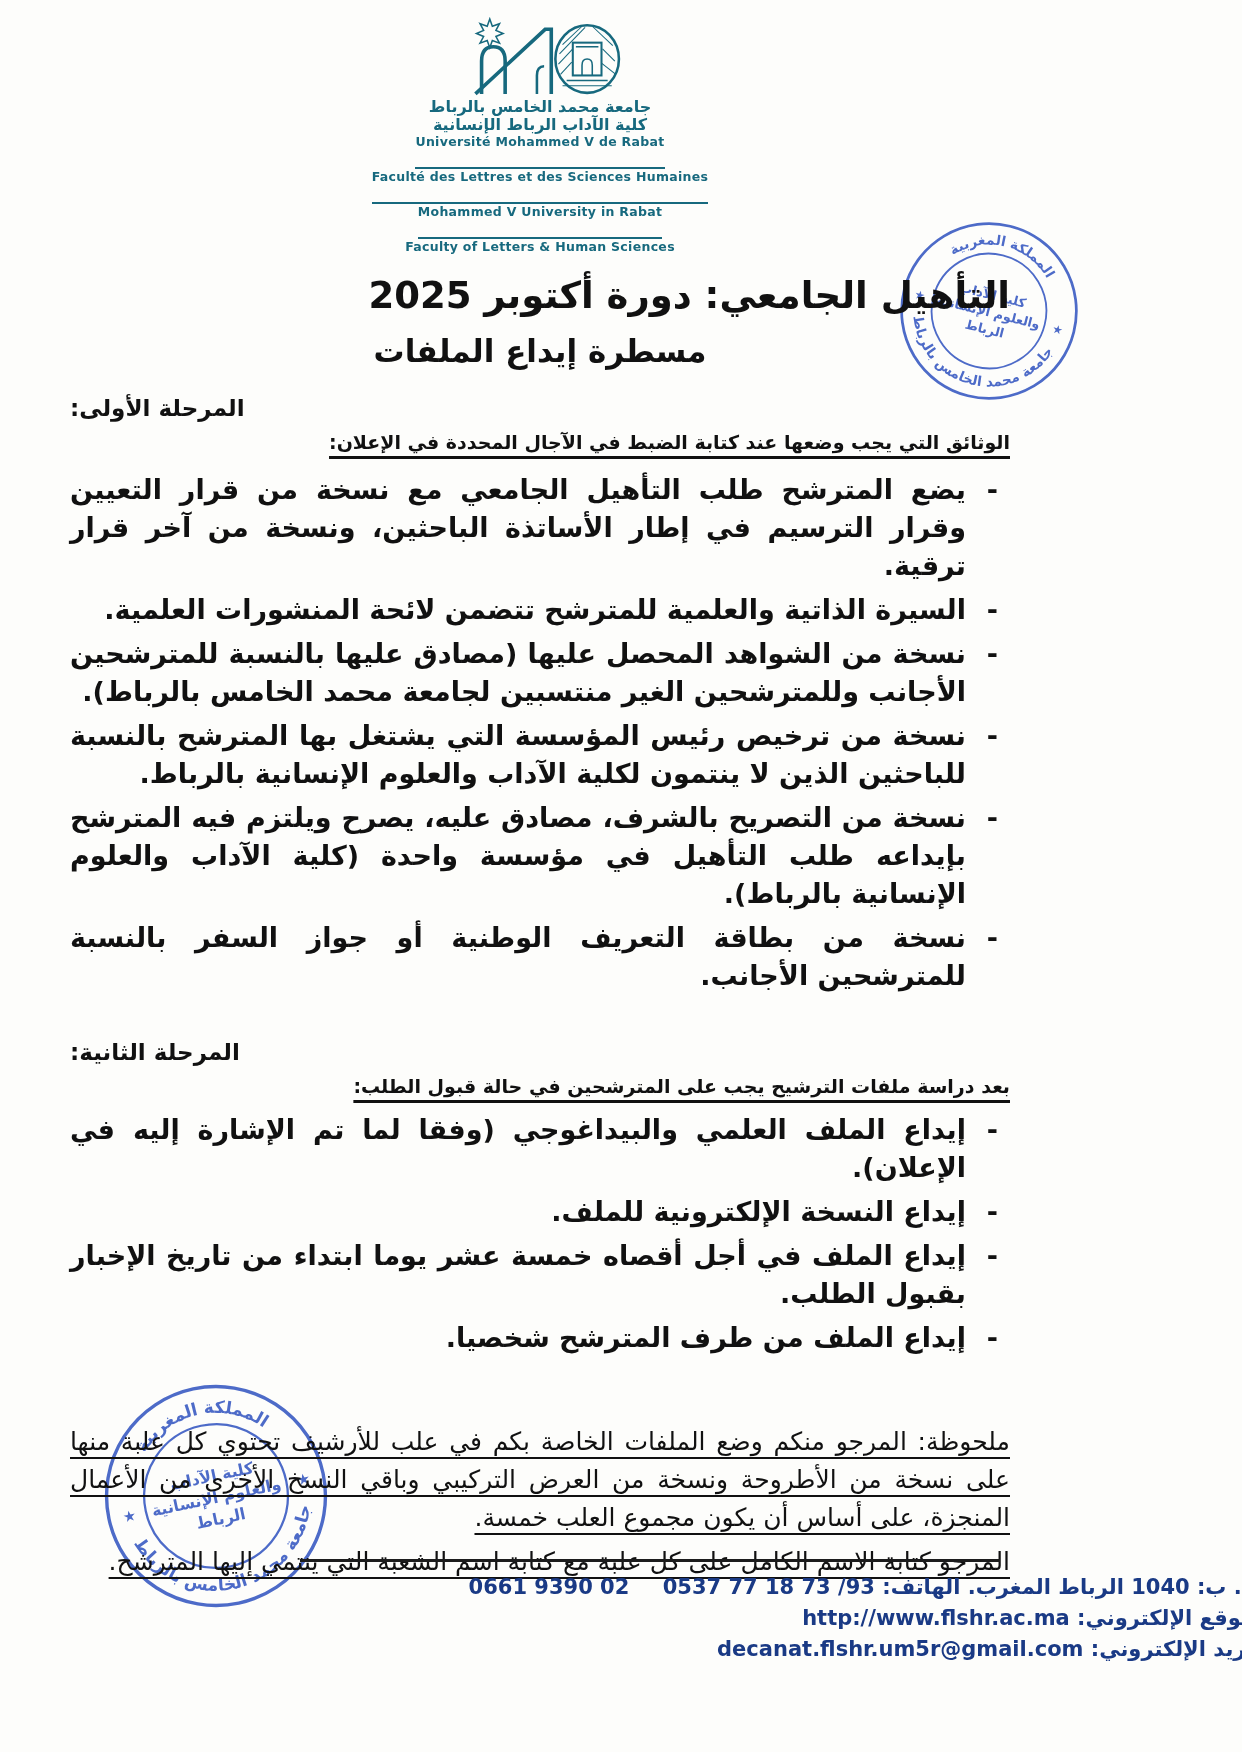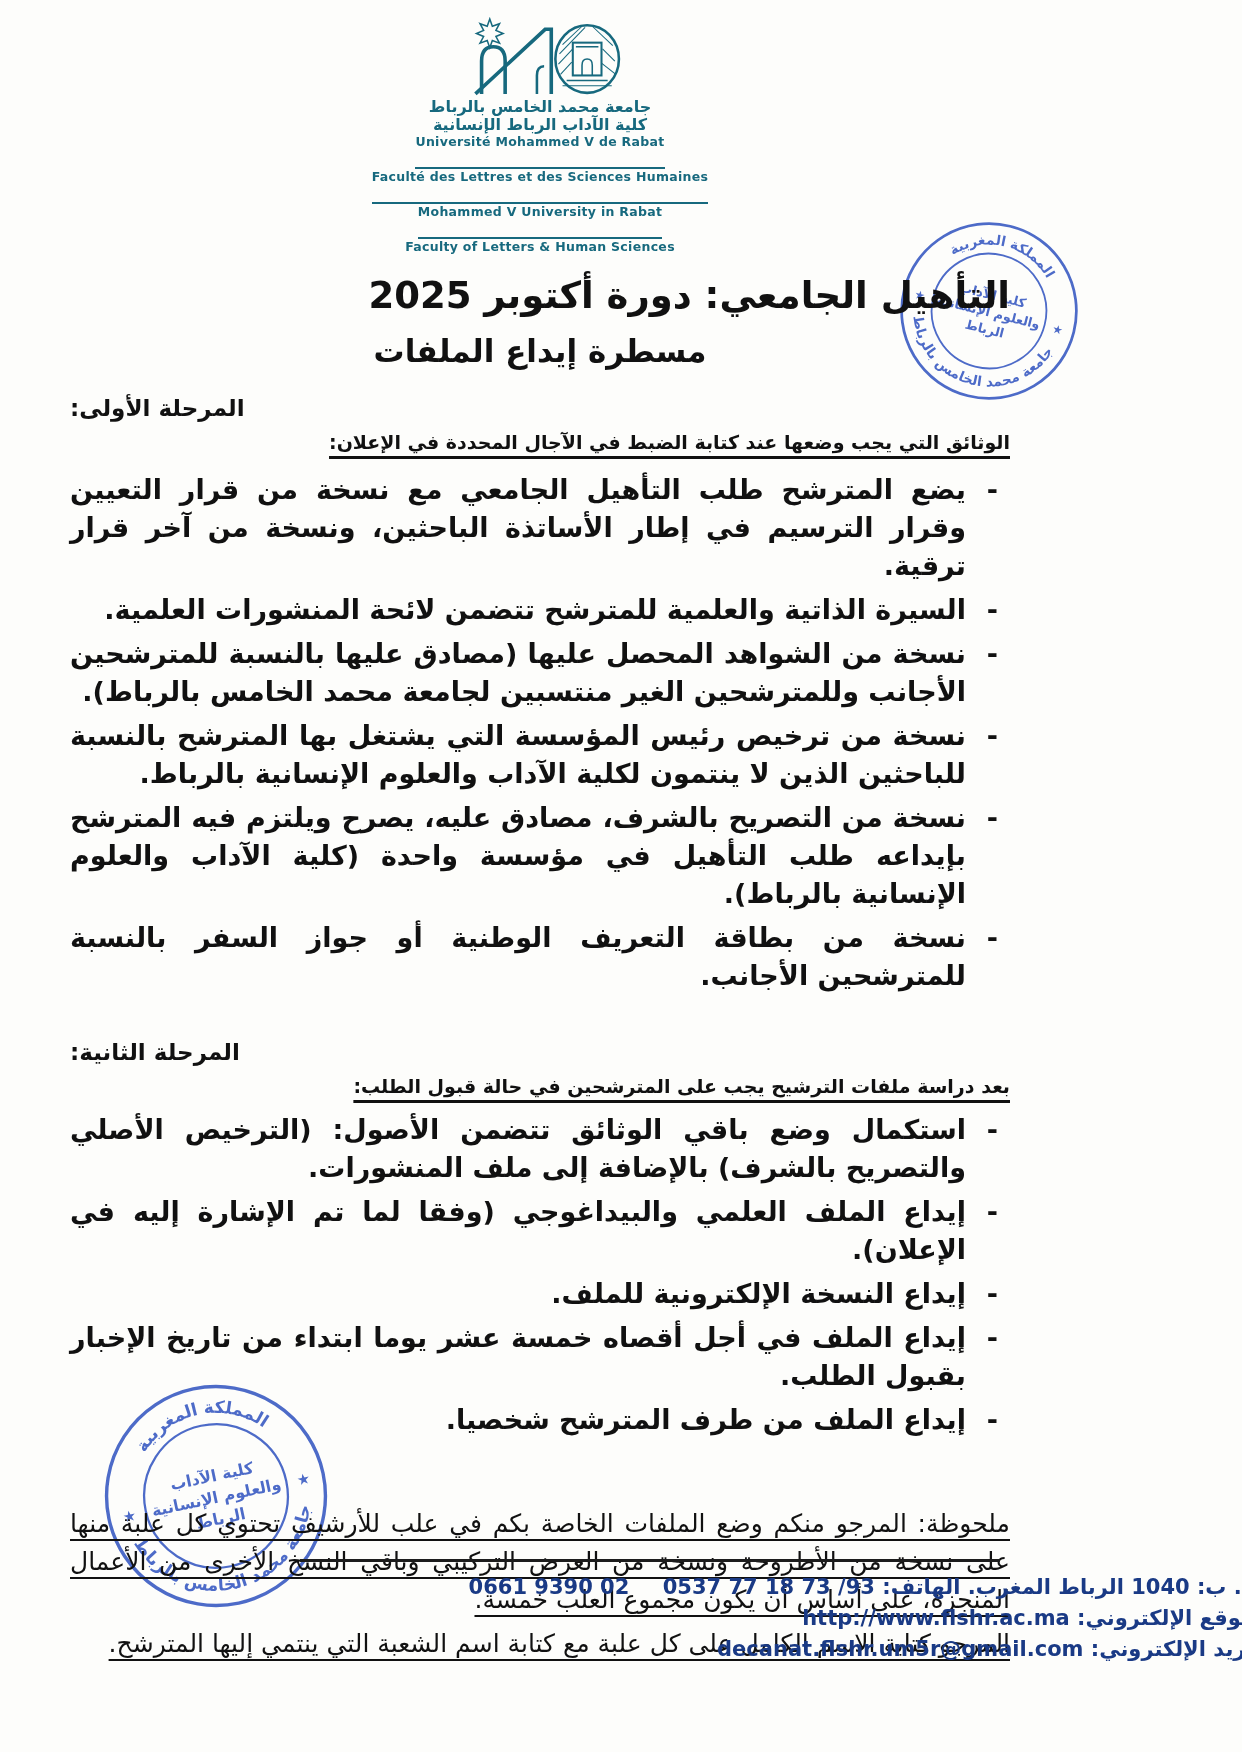--- a/index.html
+++ b/index.html
@@ -152,21 +152,20 @@
           <li>نسخة من ترخيص رئيس المؤسسة التي يشتغل بها المترشح بالنسبة للباحثين الذين لا ينتمون لكلية الآداب والعلوم الإنسانية بالرباط.</li>
           <li>نسخة من التصريح بالشرف، مصادق عليه، يصرح ويلتزم فيه المترشح بإيداعه طلب التأهيل في مؤسسة واحدة (كلية الآداب والعلوم الإنسانية بالرباط).</li>
           <li>نسخة من بطاقة التعريف الوطنية أو جواز السفر بالنسبة للمترشحين الأجانب.</li>
         </ul>
     </section>
 
     <section>
       <h3 class="s-heading" style="margin-top:44px;">المرحلة الثانية:</h3>
       <p class="s-sub">بعد دراسة ملفات الترشيح يجب على المترشحين في حالة قبول الطلب:</p>
       <ul class="doclist" style="margin-top:14px;">
-          <li>استكمال وضع باقي الوثائق تتضمن الأصول: (الترخيص الأصلي والتصريح بالشرف) بالإضافة إلى ملف المنشورات.</li>
           <li>إيداع الملف العلمي والبيداغوجي (وفقا لما تم الإشارة إليه في الإعلان).</li>
           <li>إيداع النسخة الإلكترونية للملف.</li>
           <li>إيداع الملف في أجل أقصاه خمسة عشر يوما ابتداء من تاريخ الإخبار بقبول الطلب.</li>
           <li>إيداع الملف من طرف المترشح شخصيا.</li>
         </ul>
     </section>
 
     <section class="note">
       <p>ملحوظة: المرجو منكم وضع الملفات الخاصة بكم في علب للأرشيف تحتوي كل علبة منها على نسخة من الأطروحة ونسخة من العرض التركيبي وباقي النسخ الأخرى من الأعمال المنجزة، على أساس أن يكون مجموع العلب خمسة.</p>
       <p>المرجو كتابة الاسم الكامل على كل علبة مع كتابة اسم الشعبة التي ينتمي إليها المترشح.</p>

